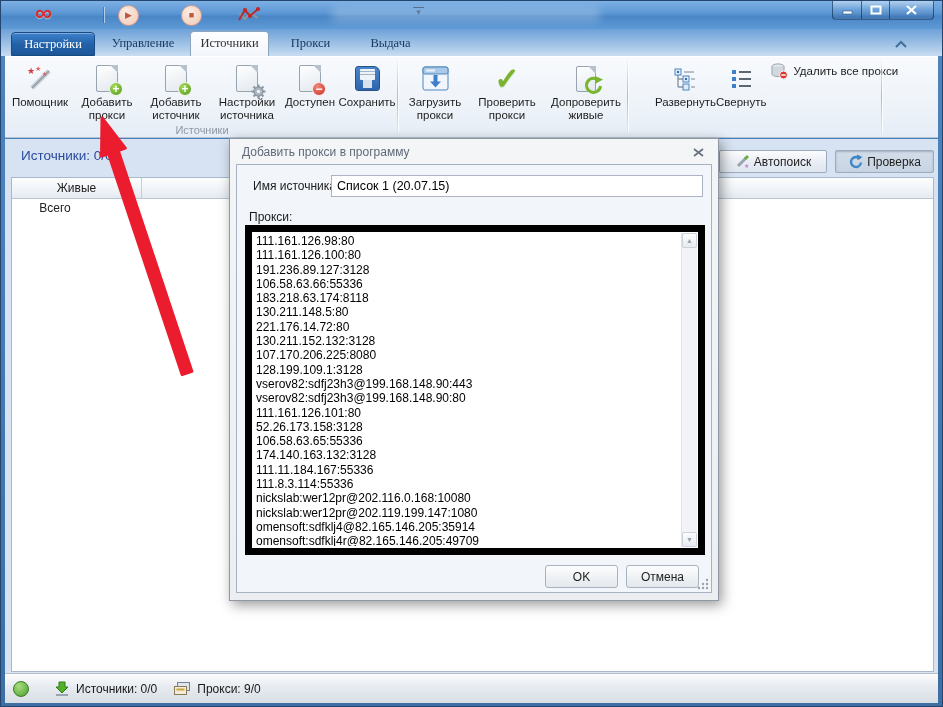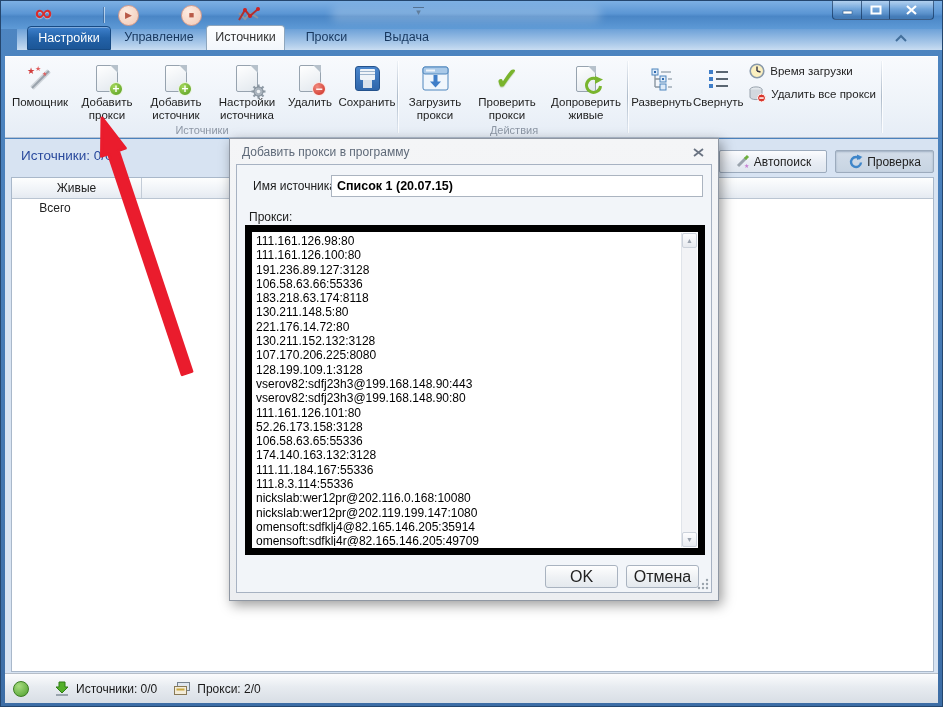--- a/index.html
+++ b/index.html
@@ -24,22 +24,22 @@
                   background:rgba(255,255,255,.22); filter:blur(4px); }
   .winctl { position:absolute; right:8px; top:0; display:flex; }
   .winctl .wbtn { height:19px; display:flex; align-items:center; justify-content:center;
     background:linear-gradient(rgba(255,255,255,.4),rgba(150,185,220,.2) 45%,rgba(30,70,120,.25));
     border:1px solid rgba(15,45,85,.65); border-top:none; }
   .wbtn.min { width:30px; border-radius:0 0 0 4px; }
   .wbtn.max { width:28px; border-left:none; }
   .wbtn.close { width:44px; border-left:none; border-radius:0 0 4px 0; }
 
   
-  .tabrow { position:absolute; left:16px; right:0; top:28px; height:21px;
-    background:linear-gradient(#6da1d8,#b5d0ec 80%,#c9ddf2); }
+  .tabrow { position:absolute; left:0; right:0; top:28px; height:27px;
+    background:linear-gradient(#6da1d8,#b5d0ec 80%,#c9ddf2);font-family:Liberation Serif, serif; }
   .tab { position:absolute; bottom:0; height:24px; text-align:center; font-size:12.5px; line-height:23px;
          color:#17375e; border-radius:4px 4px 0 0; }
   .tab.app { background:linear-gradient(#3e81cd,#2362a8 50%,#1c5697); color:#fff;
              border:1px solid #174a83; box-shadow:inset 0 1px 0 rgba(255,255,255,.35); }
   .tab.active { background:linear-gradient(#fdfeff,#f2f6fb); color:#333; height:25px;
                 border:1px solid #8ea6bd; border-bottom:none; }
   .ribbon-collapse { position:absolute; right:34px; bottom:7px; width:14px; height:9px; }
 
   
   .ribbon { position:absolute; left:4px; right:4px; top:55px; height:82px;
@@ -96,29 +96,29 @@
 
   
   .dialog { position:absolute; left:228px; top:137px; width:490px; height:463px;
     background:linear-gradient(#f4f5f7,#eceef1); border:1px solid #8f97a3; box-shadow:3px 4px 12px rgba(0,0,0,.4); z-index:10; }
   .dlg-title { position:absolute; left:12px; top:6px; font-size:12px; color:#5f6a79; }
   .dlg-close { position:absolute; right:13px; top:9px; width:12px; height:10px; }
   .dlg-panel { position:absolute; left:6px; right:6px; top:25px; bottom:7px;
     background:#f2f5f9; border:1px solid #a7b2c2; }
   .fld-label { position:absolute; font-size:12px; color:#1b1b1b; }
   .name-input { position:absolute; left:94px; top:10px; width:372px; height:21px; border:1px solid #abb4c0;
-    background:#fff; font-family:"Liberation Sans",sans-serif; font-size:12.5px; padding:10px 5px; color:#000;font-weight:bold; }
+    background:#fff; font-family:"Liberation Sans",sans-serif; font-size:12.5px; padding:10px 5px; color:#000; }
   .listbox { position:absolute; left:8px; top:60px; width:460px; height:330px; background:#fff; border:7px solid #000000; }
   .listtext { position:absolute; left:4px; top:2px; right:22px; bottom:2px; white-space:pre; overflow:hidden;
               font-size:12px; line-height:14.3px; color:#000; }
   .vscroll { position:absolute; right:1px; top:1px; bottom:1px; width:16px; background:#f2f3f6; border-left:1px solid #e0e4ea; }
   .sarrow { position:absolute; left:0; width:15px; height:15px; background:linear-gradient(#fdfdfe,#e7eaef);
             border:1px solid #ccd2db; border-radius:2px; color:#99a1ad; font-size:7px; text-align:center; line-height:14px; }
   .dlg-btn { position:absolute; top:400px; width:73px; height:23px; font-family:"Liberation Sans",sans-serif;
-    font-size:16px; color:#222; background:linear-gradient(#fefefe,#eef1f4 55%,#e4e9ee);
+    font-size:12px; color:#222; background:linear-gradient(#fefefe,#eef1f4 55%,#e4e9ee);
     border:1px solid #a9b3c0; border-radius:3px; }
   .grip { position:absolute; right:2px; bottom:2px; }
 
   .arrow-svg { position:absolute; left:75px; top:105px; z-index:30; pointer-events:none; }
 </style>
 </head>
 <body>
 
 <div class="win">
 
@@ -218,21 +218,21 @@
               </span>
             </span>
           <span class="lbl">Настройки источника</span>
         </div>
         <div class="rbtn" style="width:54px;">
           <span class="ic">
               <span class="doc">
                 <span class="badge red">−</span>
               </span>
             </span>
-          <span class="lbl">Удалить</span>
+          <span class="lbl">Доступен</span>
         </div>
         <div class="rbtn" style="width:60px;">
           <span class="ic">
               <span class="floppy">
                 <span class="lab"></span>
                 <span class="sh"></span>
               </span>
             </span>
           <span class="lbl">Сохранить</span>
         </div>
@@ -264,27 +264,26 @@
             <span class="doc" style="width:20px;height:26px;">
               <svg width="22" height="22" style="position:absolute;right:-9px;bottom:-6px;">
                   <path d="M17 6 A7 7 0 1 0 18.5 11" fill="none" stroke="#79b52e" stroke-width="3"></path>
                   <polygon points="13,1 21,4.5 13,9" fill="#79b52e"></polygon>
                 </svg>
             </span>
           </span>
           <span class="lbl">Допроверить живые</span>
         </div>
       </div>
-      <div class="glabel">Действия</div>
     </div>
     <div class="rsep" style="left:622px;"></div>
 
     <div class="rgroup" style="left:626px;width:250px;">
       <div class="btnrow">
-        <div class="rbtn" style="width:66px;">
+        <div class="rbtn" style="width:66px;margin-left:24px;">
           <span class="ic">
             <svg width="26" height="26">
                 <path d="M6 8 V21 M6 13 H11 M6 21 H11" fill="none" stroke="#8a96a2" stroke-width="1.4"></path>
                 <rect x="3" y="3" width="6" height="6" fill="#ddeaf8" stroke="#4f86bd"></rect>
                 <rect x="5" y="5" width="2" height="2" fill="#2f6bb0"></rect>
                 <rect x="11" y="10" width="6" height="6" fill="#ddeaf8" stroke="#4f86bd"></rect>
                 <rect x="13" y="12" width="2" height="2" fill="#2f6bb0"></rect>
                 <rect x="11" y="18" width="6" height="6" fill="#ddeaf8" stroke="#4f86bd"></rect>
                 <line x1="12" y1="6" x2="22" y2="6" stroke="#9aa6b2" stroke-width="1.4"></line>
                 <line x1="19" y1="13" x2="23" y2="13" stroke="#9aa6b2" stroke-width="1.4"></line>
@@ -304,28 +303,20 @@
                 <g stroke="#5a6672" stroke-width="2">
                   <line x1="11" y1="6" x2="23" y2="6"></line>
                   <line x1="11" y1="13" x2="23" y2="13"></line>
                   <line x1="11" y1="20" x2="23" y2="20"></line>
                 </g>
               </svg>
           </span>
           <span class="lbl">Свернуть</span>
         </div>
         <div class="ministack">
-          <div class="minibtn">
-            <svg width="16" height="16">
-                <circle cx="8" cy="8" r="6.8" fill="#fbf0c0" stroke="#8899aa" stroke-width="1.6"></circle>
-                <line x1="8" y1="8" x2="8" y2="3.5" stroke="#334" stroke-width="1.4"></line>
-                <line x1="8" y1="8" x2="11.5" y2="9" stroke="#334" stroke-width="1.4"></line>
-              </svg>
-            <span>Время загрузки</span>
-          </div>
           <div class="minibtn">
             <svg width="17" height="16">
                 <ellipse cx="7" cy="3.5" rx="6" ry="2.6" fill="#e3e8ed" stroke="#98a2ac"></ellipse>
                 <path d="M1 3.5 V11 A6 2.6 0 0 0 13 11 V3.5" fill="#d2d8de" stroke="#98a2ac"></path>
                 <circle cx="12.5" cy="12" r="4" fill="#d9362c" stroke="#fff"></circle>
                 <rect x="10.3" y="11.3" width="4.4" height="1.5" fill="#fff"></rect>
               </svg>
             <span>Удалить все прокси</span>
           </div>
         </div>
@@ -372,21 +363,21 @@
         </svg>
     </span>
     <span>Источники: 0/0</span>
     <span class="s-ic" style="margin-left:16px;">
       <svg width="18" height="15">
           <rect x="4.5" y="1.5" width="12" height="8" fill="#dfe6ee" stroke="#76828e"></rect>
           <rect x="1.5" y="5.5" width="12" height="8" fill="#f3ecd9" stroke="#8a7a55"></rect>
           <rect x="3.5" y="7.5" width="8" height="2" fill="#c9a83f"></rect>
         </svg>
     </span>
-    <span>Прокси: 2/0</span>
+    <span>Прокси: 9/0</span>
   </div>
 
   <div class="dialog">
     <div class="dlg-title">Добавить прокси в программу</div>
     <svg class="dlg-close">
         <path d="M1,1 L10,8 M10,1 L1,8" stroke="#6a7382" stroke-width="1.8"></path>
       </svg>
     <div class="dlg-panel">
       <span class="fld-label" style="left:16px;top:14px;">Имя источника</span>
       <input class="name-input" type="text" value="Список 1 (20.07.15)" style="">

